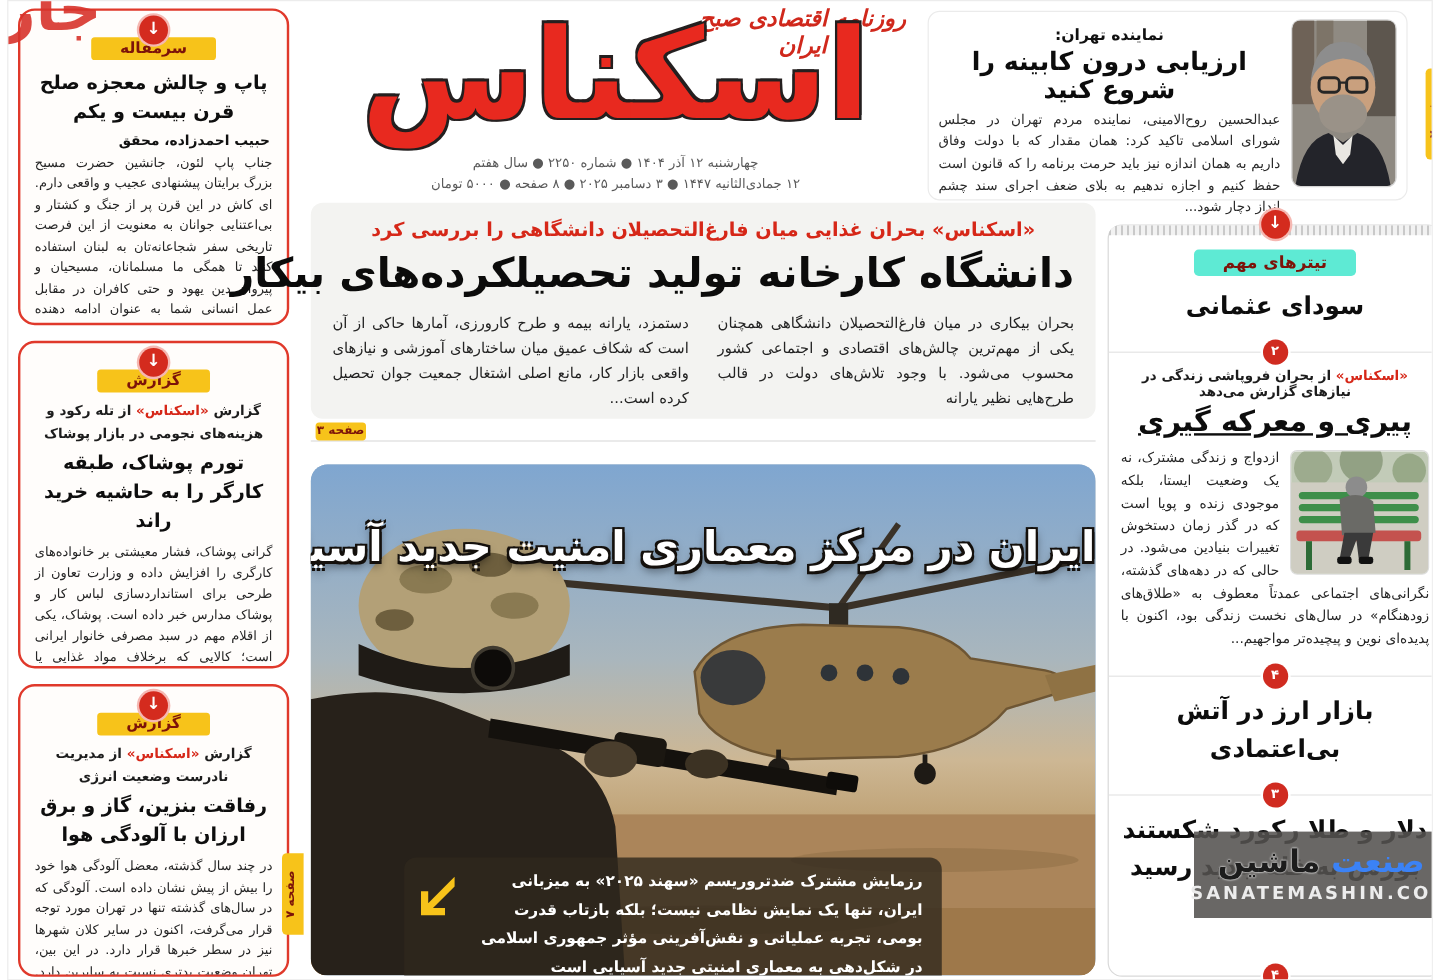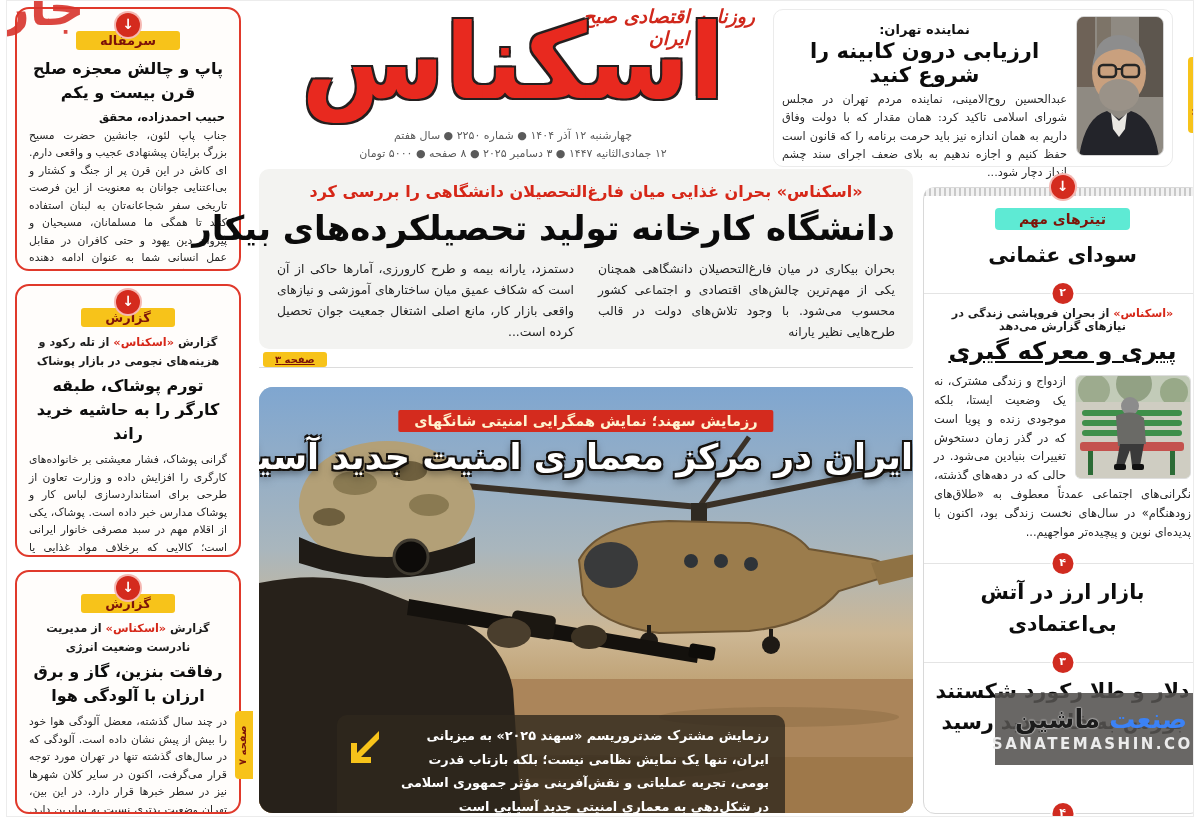--- a/index.html
+++ b/index.html
@@ -37,21 +37,21 @@
   .tab-photo { left:228px; top:710px; width:18px; height:68px; }
   
   .lead { position:absolute; left:252px; top:168px; width:654px; height:180px;
     background:#f3f3f1; border-radius:10px; padding:13px 18px 10px; }
   .lead-kicker { text-align:center; color:#d62718; font-weight:bold; font-size:16px; }
   .lead-headline { text-align:center; font-size:34px; font-weight:900; color:#0b0b0b;
     margin:7px 0 11px; white-space:nowrap; }
   .lead-cols { display:flex; gap:24px; }
   .lead-col { flex:1; font-size:12.3px; line-height:1.72; text-align:justify; color:#232323; }
   .lead-tag { position:absolute; left:256px; top:351px; background:#f7c31a; color:#7c1309;
-    font-size:10px; font-weight:bold; padding:2px 12px; border-radius:3px; z-index:2;text-decoration:underline; }
+    font-size:10px; font-weight:bold; padding:2px 1px; border-radius:3px; z-index:2; }
   .lead-line { position:absolute; left:252px; top:366px; width:654px; border-top:1px solid #dcdcdc; }
   
   .photo { position:absolute; left:252px; top:386px; width:654px; height:426px;
     border-radius:14px; overflow:hidden; background:#9db3c6; }
   .photo svg.scene { position:absolute; inset:0; }
   .photo-kicker { position:absolute; left:50%; transform:translateX(-50%); top:23px;
     background:#d42b1e; color:#fff3cf; font-size:14.5px; font-weight:bold;
     padding:3px 16px; border-radius:2px; white-space:nowrap; z-index:2; }
   .photo-headline { position:absolute; left:0; width:100%; top:50px; text-align:center;
     font-size:35px; font-weight:900; color:#ffffff; z-index:2; white-space:nowrap;
@@ -245,21 +245,20 @@
         <path d="M40,150 Q128,190 216,150 L216,176 Q128,206 40,176 Z" fill="#1f1b16"></path>
         <circle cx="152" cy="170" r="17" fill="#0d0b09" stroke="#3f3a30" stroke-width="3"></circle>
         <path d="M0,196 Q70,182 118,202 L196,232 Q244,252 254,302 L262,426 L0,426 Z" fill="#27211a"></path>
         <path d="M150,212 L440,262 L438,276 L148,228 Z" fill="#14110d"></path>
         <rect x="430" y="258" width="26" height="14" rx="3" fill="#0e0c09" transform="rotate(9 443 265)"></rect>
         <rect x="252" y="226" width="44" height="24" rx="5" fill="#1b1711" transform="rotate(9 274 238)"></rect>
         <ellipse cx="250" cy="246" rx="22" ry="15" fill="#4a3e2d"></ellipse>
         <ellipse cx="330" cy="250" rx="18" ry="12" fill="#3c3223"></ellipse>
       </g>
     </svg>
-    <div class="photo-kicker">رزمایش سهند؛ نمایش همگرایی امنیتی شانگهای</div>
     <div class="photo-headline">ایران در مرکز معماری امنیت جدید آسیا</div>
     <div class="photo-caption">
       <svg class="caption-arrow" width="34" height="34" viewBox="0 0 34 34">
         <path d="M30 2 L30 10 L12 28 L22 28 L22 34 L2 34 L2 14 L8 14 L8 24 L26 6 Z" fill="#f7c31a" transform="translate(0,-2)"></path>
       </svg>
       <span>رزمایش مشترک ضدتروریسم «سهند ۲۰۲۵» به میزبانی ایران، تنها یک نمایش نظامی نیست؛ بلکه بازتاب قدرت بومی، تجربه عملیاتی و نقش‌آفرینی مؤثر جمهوری اسلامی در شکل‌دهی به معماری امنیتی جدید آسیایی است</span>
     </div>
   </div>
   <div class="side-tab tab-photo">صفحه ۷</div>
 

